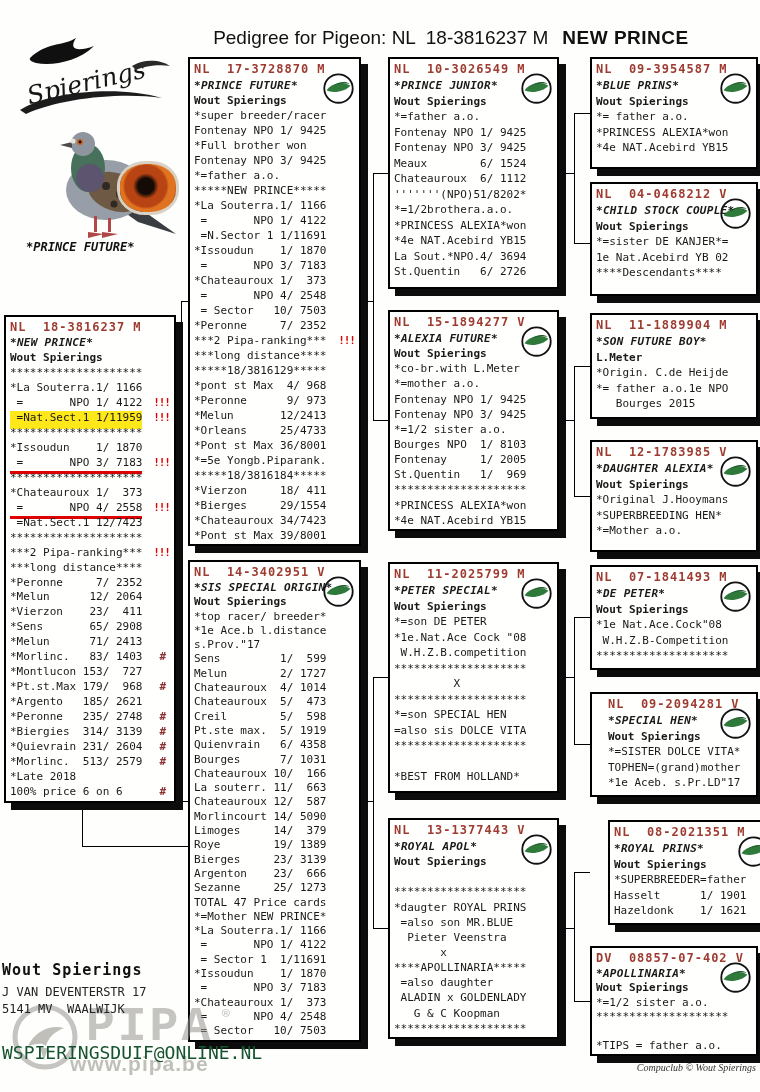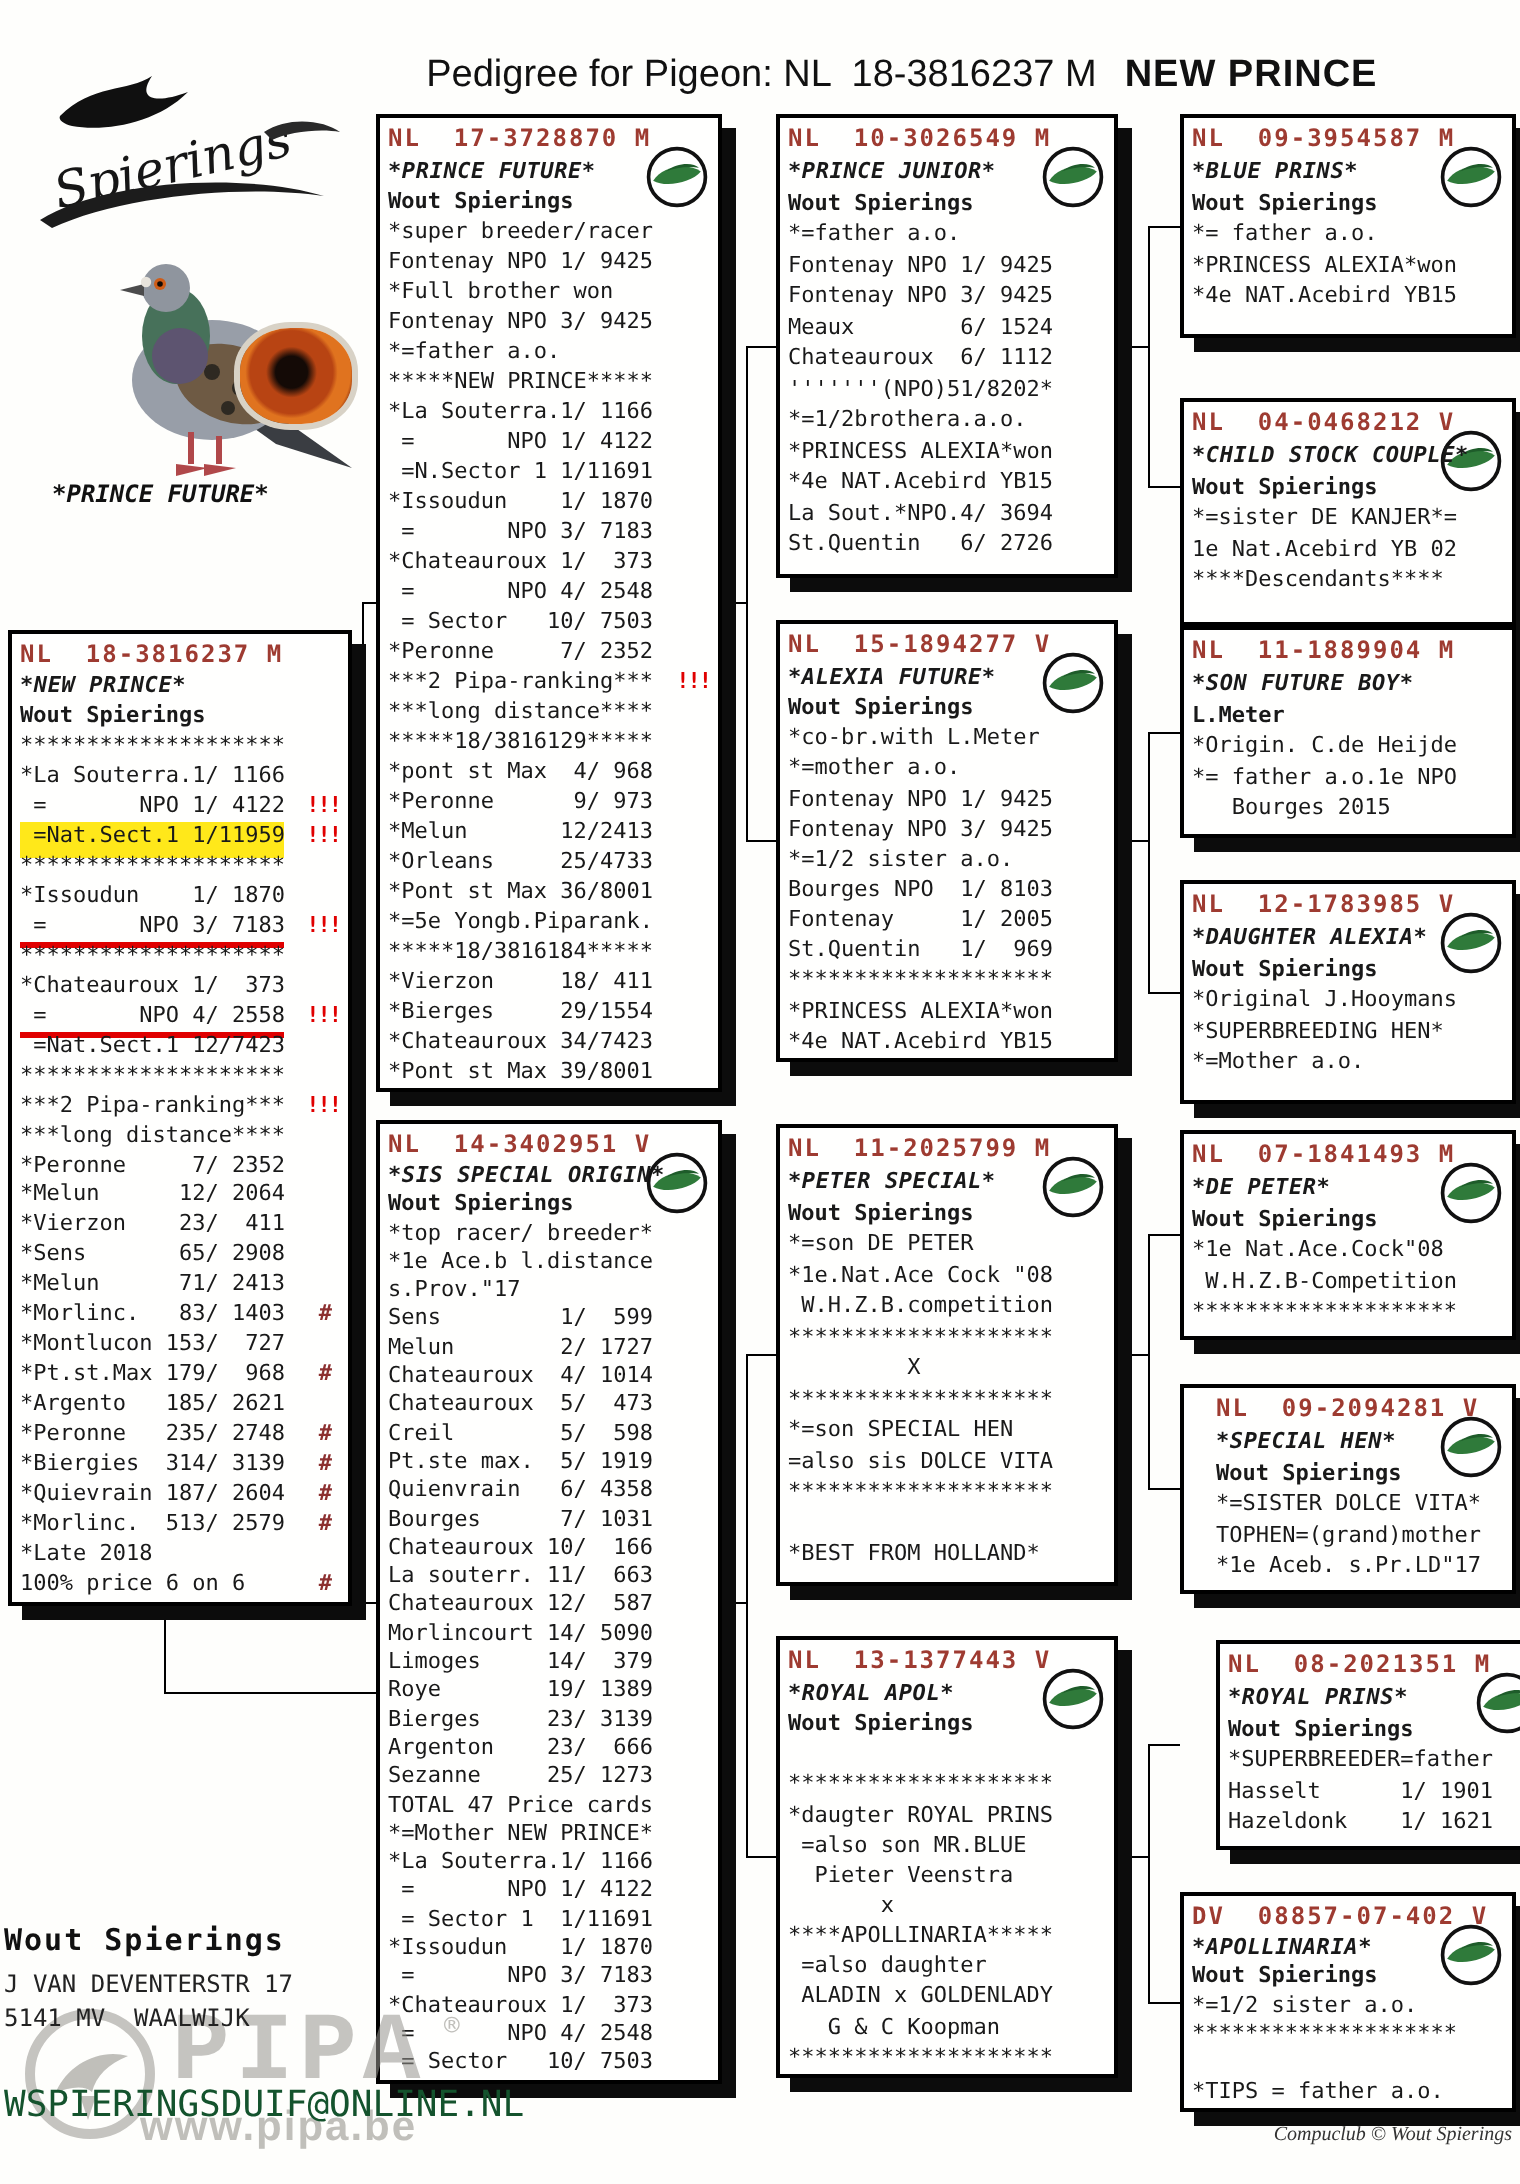--- a/index.html
+++ b/index.html
@@ -150,21 +150,21 @@
         <div class="row "><span class="txt">*Melun      12/ 2064</span></div>
         <div class="row "><span class="txt">*Vierzon    23/  411</span></div>
         <div class="row "><span class="txt">*Sens       65/ 2908</span></div>
         <div class="row "><span class="txt">*Melun      71/ 2413</span></div>
         <div class="row hsh"><span class="txt">*Morlinc.   83/ 1403</span><span class="mk hsh">#</span></div>
         <div class="row "><span class="txt">*Montlucon 153/  727</span></div>
         <div class="row hsh"><span class="txt">*Pt.st.Max 179/  968</span><span class="mk hsh">#</span></div>
         <div class="row "><span class="txt">*Argento   185/ 2621</span></div>
         <div class="row hsh"><span class="txt">*Peronne   235/ 2748</span><span class="mk hsh">#</span></div>
         <div class="row hsh"><span class="txt">*Biergies  314/ 3139</span><span class="mk hsh">#</span></div>
-        <div class="row hsh"><span class="txt">*Quievrain 187/ 2604</span><span class="mk hsh">#</span></div>
+        <div class="row hsh"><span class="txt">*Quievrain 231/ 2604</span><span class="mk hsh">#</span></div>
         <div class="row hsh"><span class="txt">*Morlinc.  513/ 2579</span><span class="mk hsh">#</span></div>
         <div class="row "><span class="txt">*Late 2018</span></div>
         <div class="row hsh"><span class="txt">100% price 6 on 6</span><span class="mk hsh">#</span></div>
       </div>
       <div class="pbox" style="left: 188px; top: 57px; width: 173px; height: 489px; --lh: 15.00px;">
         <div class="ring">NL  17-3728870 M</div>
         <svg class="picon" viewBox="0 0 36 36" width="33" height="33">
           <circle cx="18" cy="18" r="15.5" fill="#fff" stroke="#111" stroke-width="2"></circle>
           <path d="M5 20 C10 12 24 10 31 15 C26 21 12 24 5 20 Z" fill="#2f7a3a"></path>
           <path d="M12 15 C18 10 27 10 30 13 C24 12 17 13 12 15 Z" fill="#1e5c2a"></path>
@@ -331,21 +331,21 @@
           <circle cx="18" cy="18" r="15.5" fill="#fff" stroke="#111" stroke-width="2"></circle>
           <path d="M5 20 C10 12 24 10 31 15 C26 21 12 24 5 20 Z" fill="#2f7a3a"></path>
           <path d="M12 15 C18 10 27 10 30 13 C24 12 17 13 12 15 Z" fill="#1e5c2a"></path>
         </svg>
         <div class="row name"><span class="txt">*BLUE PRINS*</span></div>
         <div class="row owner"><span class="txt">Wout Spierings</span></div>
         <div class="row "><span class="txt">*= father a.o.</span></div>
         <div class="row "><span class="txt">*PRINCESS ALEXIA*won</span></div>
         <div class="row "><span class="txt">*4e NAT.Acebird YB15</span></div>
       </div>
-      <div class="pbox" style="left: 590px; top: 199px; width: 168px; height: 114px; --lh: 15.50px;">
+      <div class="pbox" style="left: 590px; top: 182px; width: 168px; height: 114px; --lh: 15.50px;">
         <div class="ring">NL  04-0468212 V</div>
         <svg class="picon" viewBox="0 0 36 36" width="33" height="33">
           <circle cx="18" cy="18" r="15.5" fill="#fff" stroke="#111" stroke-width="2"></circle>
           <path d="M5 20 C10 12 24 10 31 15 C26 21 12 24 5 20 Z" fill="#2f7a3a"></path>
           <path d="M12 15 C18 10 27 10 30 13 C24 12 17 13 12 15 Z" fill="#1e5c2a"></path>
         </svg>
         <div class="row name"><span class="txt">*CHILD STOCK COUPLE*</span></div>
         <div class="row owner"><span class="txt">Wout Spierings</span></div>
         <div class="row "><span class="txt">*=sister DE KANJER*=</span></div>
         <div class="row "><span class="txt">1e Nat.Acebird YB 02</span></div>

